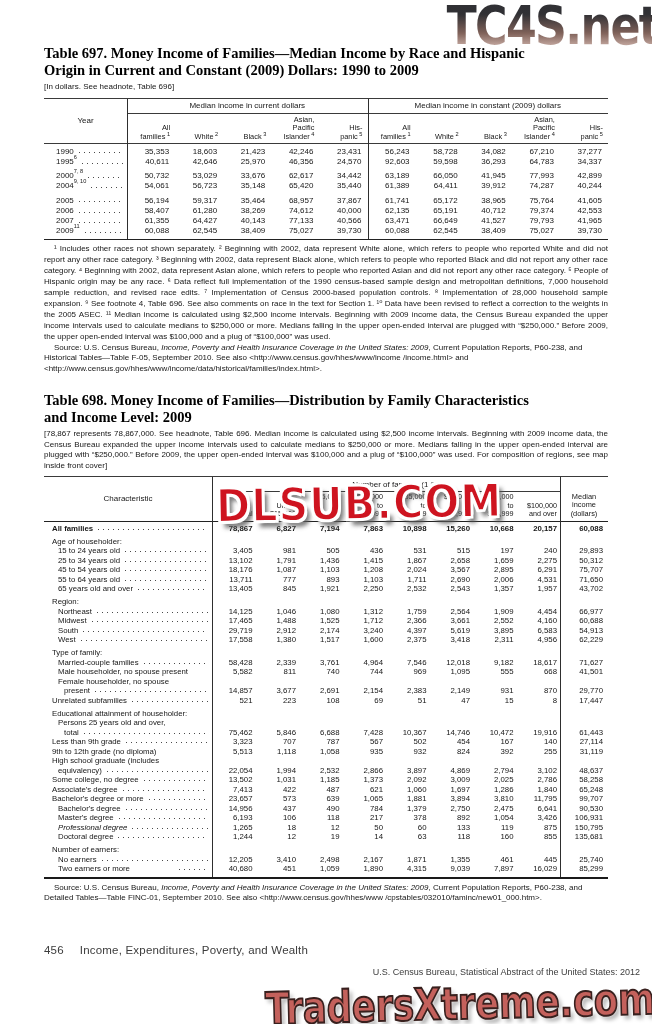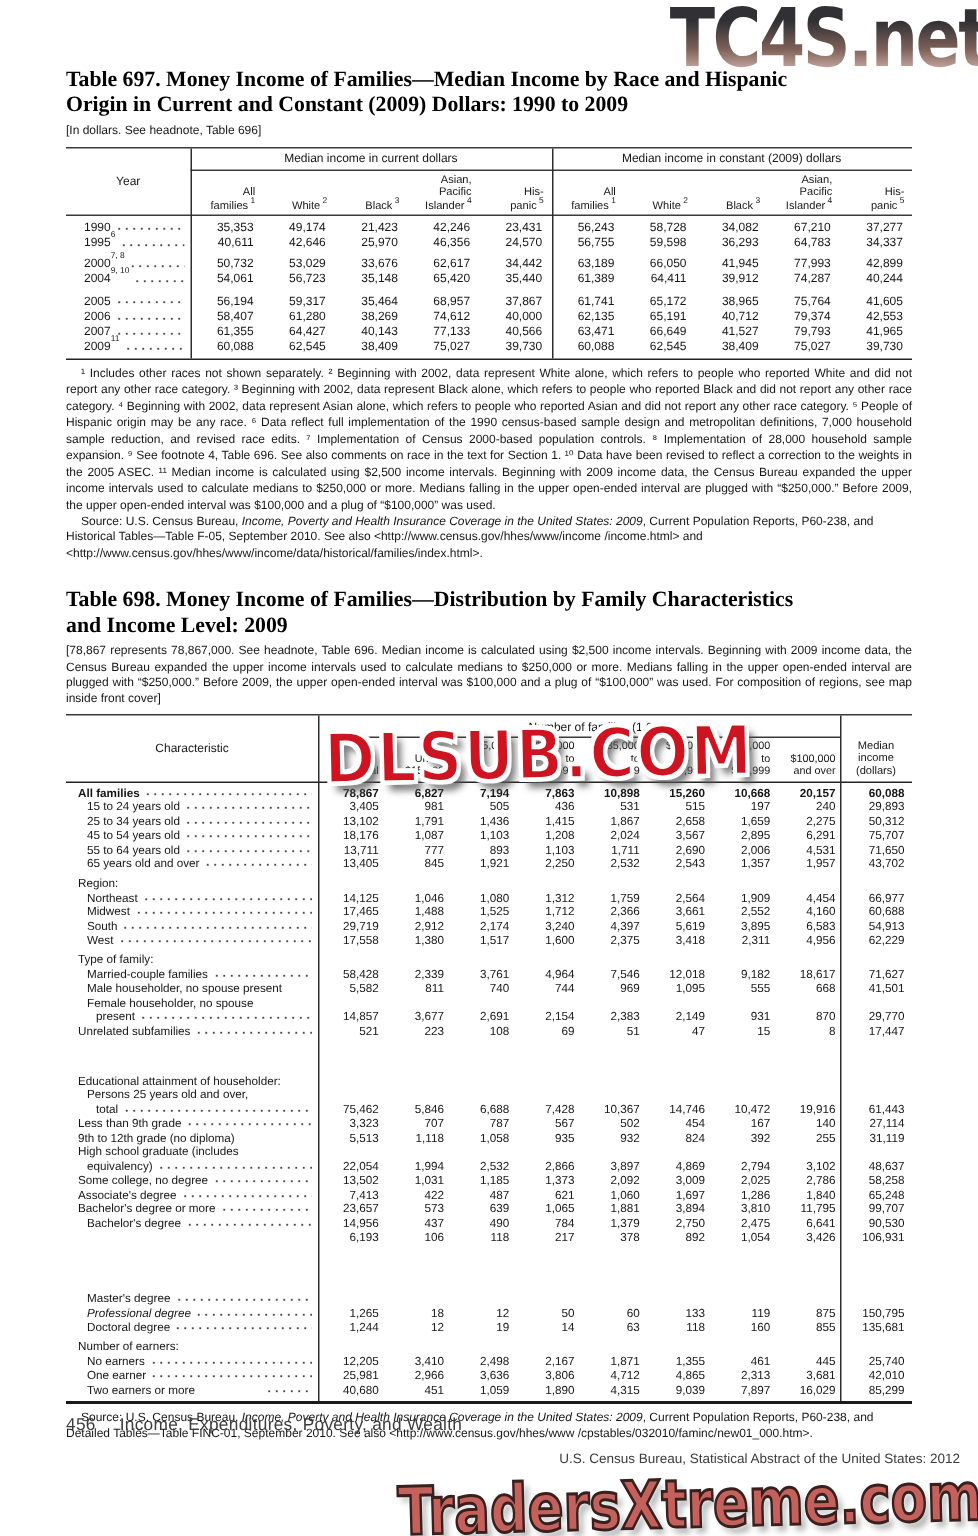--- a/index.html
+++ b/index.html
@@ -145,42 +145,42 @@
           </div>
       </div>
     </div>
     <div class="t697-body">
         <div class="r697">
           <span class="ylab">
             <span>1990</span>
             <span class="leader"></span>
           </span>
           <span class="num">35,353</span>
-          <span class="num">49,174</span>
+          <span class="num">18,603</span>
           <span class="num">21,423</span>
           <span class="num">42,246</span>
           <span class="num">23,431</span>
           <span class="num">56,243</span>
           <span class="num">58,728</span>
           <span class="num">34,082</span>
           <span class="num">67,210</span>
           <span class="num">37,277</span>
         </div>
         <div class="r697">
           <span class="ylab">
             <span>1995</span>
             <sup> 6</sup>
             <span class="leader"></span>
           </span>
           <span class="num">40,611</span>
           <span class="num">42,646</span>
           <span class="num">25,970</span>
           <span class="num">46,356</span>
           <span class="num">24,570</span>
-          <span class="num">56,755</span>
+          <span class="num">92,603</span>
           <span class="num">59,598</span>
           <span class="num">36,293</span>
           <span class="num">64,783</span>
           <span class="num">34,337</span>
         </div>
         <div class="r697 gap">
           <span class="ylab">
             <span>2000</span>
             <sup> 7, 8</sup>
             <span class="leader"></span>
@@ -331,20 +331,25 @@
           <span class="n8">78,867</span>
           <span class="n8">6,827</span>
           <span class="n8">7,194</span>
           <span class="n8">7,863</span>
           <span class="n8">10,898</span>
           <span class="n8">15,260</span>
           <span class="n8">10,668</span>
           <span class="n8">20,157</span>
           <span class="med">60,088</span>
         </div>
+        <div class="r698 gap">
+          <span class="lab698" style="padding-left: 8px;">
+            <span>Age of householder:</span>
+          </span>
+        </div>
         <div class="r698">
           <span class="lab698" style="padding-left: 14px;">
             <span>15 to 24 years old</span>
             <span class="leader"></span>
           </span>
           <span class="n8">3,405</span>
           <span class="n8">981</span>
           <span class="n8">505</span>
           <span class="n8">436</span>
           <span class="n8">531</span>
@@ -541,21 +546,21 @@
           <span class="n8">223</span>
           <span class="n8">108</span>
           <span class="n8">69</span>
           <span class="n8">51</span>
           <span class="n8">47</span>
           <span class="n8">15</span>
           <span class="n8">8</span>
           <span class="med">17,447</span>
         </div>
         <div class="r698 gap">
-          <span class="lab698" style="padding-left: 8px; margin-top: 20px;">
+          <span class="lab698" style="padding-left: 8px;">
             <span>Educational attainment of householder:</span>
           </span>
         </div>
         <div class="r698">
           <span class="lab698" style="padding-left: 14px;">
             <span>Persons 25 years old and over,</span>
           </span>
         </div>
         <div class="r698">
           <span class="lab698" style="padding-left: 20px;">
@@ -676,21 +681,21 @@
           <span class="n8">437</span>
           <span class="n8">490</span>
           <span class="n8">784</span>
           <span class="n8">1,379</span>
           <span class="n8">2,750</span>
           <span class="n8">2,475</span>
           <span class="n8">6,641</span>
           <span class="med">90,530</span>
         </div>
         <div class="r698">
-          <span class="lab698" style="padding-left: 14px; margin-top: 41px;">
+          <span class="lab698" style="padding-left: 14px;">
             <span>Master's degree</span>
             <span class="leader"></span>
           </span>
           <span class="n8">6,193</span>
           <span class="n8">106</span>
           <span class="n8">118</span>
           <span class="n8">217</span>
           <span class="n8">378</span>
           <span class="n8">892</span>
           <span class="n8">1,054</span>
@@ -741,35 +746,20 @@
           <span class="n8">3,410</span>
           <span class="n8">2,498</span>
           <span class="n8">2,167</span>
           <span class="n8">1,871</span>
           <span class="n8">1,355</span>
           <span class="n8">461</span>
           <span class="n8">445</span>
           <span class="med">25,740</span>
         </div>
         <div class="r698">
-          <span class="lab698" style="padding-left: 14px;">
-            <span>One earner</span>
-            <span class="leader"></span>
-          </span>
-          <span class="n8">25,981</span>
-          <span class="n8">2,966</span>
-          <span class="n8">3,636</span>
-          <span class="n8">3,806</span>
-          <span class="n8">4,712</span>
-          <span class="n8">4,865</span>
-          <span class="n8">2,313</span>
-          <span class="n8">3,681</span>
-          <span class="med">42,010</span>
-        </div>
-        <div class="r698">
           <span class="lab698" style="padding-left: 14px; gap: 44px;">
             <span>Two earners or more</span>
             <span class="leader"></span>
           </span>
           <span class="n8">40,680</span>
           <span class="n8">451</span>
           <span class="n8">1,059</span>
           <span class="n8">1,890</span>
           <span class="n8">4,315</span>
           <span class="n8">9,039</span>

